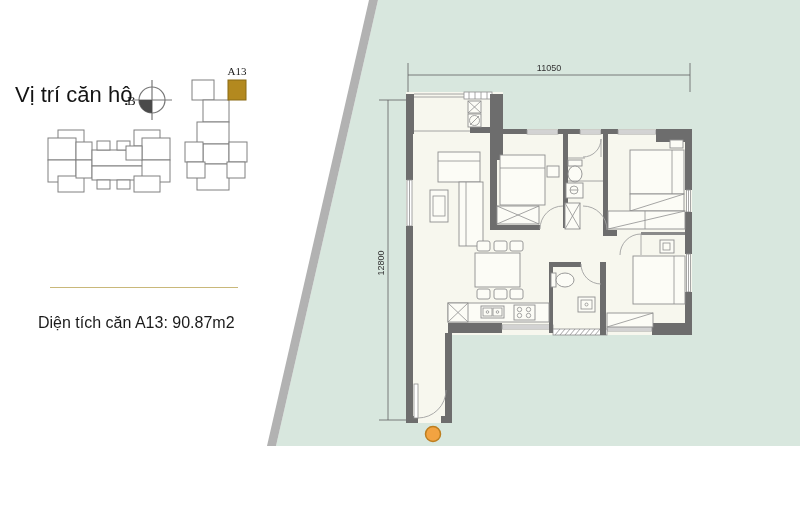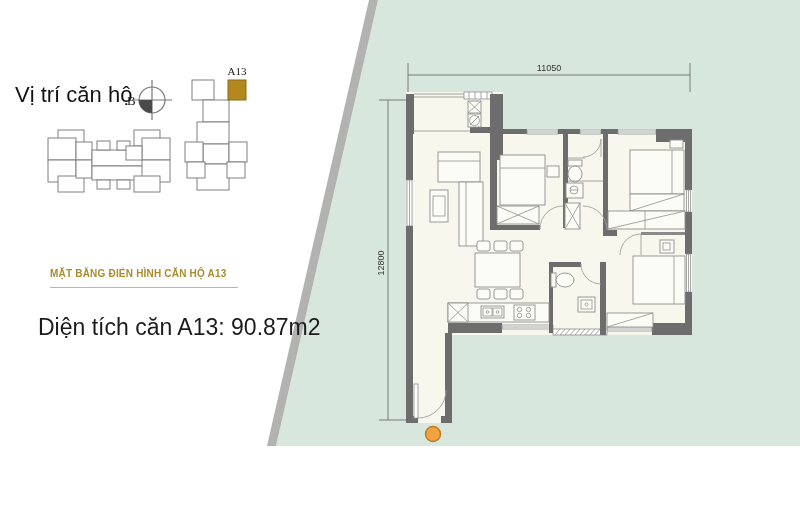--- a/index.html
+++ b/index.html
@@ -19,21 +19,21 @@
   .dimtext{font-size:9px;fill:#333333;font-family:"Liberation Sans",sans-serif;}
   .bldg{fill:#ffffff;stroke:#808080;stroke-width:1;}
   .a13text{font-size:11px;fill:#1a1a1a;font-family:"Liberation Serif",serif;}
   .btext{font-size:13px;fill:#1a1a1a;font-family:"Liberation Serif",serif;}
 
   
   .location-title{position:absolute;left:15px;top:82px;font-size:22px;color:#141414;}
   .section-heading{position:absolute;left:50px;top:268px;font-size:10px;font-weight:bold;
                    color:#ab8b2e;letter-spacing:0.2px;}
   .heading-rule{position:absolute;left:50px;top:287px;width:188px;height:1px;background:#c9b87a;}
-  .area-text{position:absolute;left:38px;top:314px;font-size:23px;color:#1b1b1b;}
+  .area-text{position:absolute;left:38px;top:314px;font-size:16px;color:#1b1b1b;}
 </style>
 </head>
 <body>
 
 <div class="canvas">
 
 <svg width="800" height="511" viewBox="0 0 800 511">
 
   <g>
     <polygon points="378,0 800,0 800,446 276,446" fill="#d8e7de"></polygon>
@@ -296,17 +296,16 @@
       <rect class="bldg" x="187" y="162" width="18" height="16"></rect>
       <rect class="bldg" x="229" y="142" width="18" height="20"></rect>
       <rect class="bldg" x="227" y="162" width="18" height="16"></rect>
       <rect x="228" y="80" width="18" height="20" fill="#b3891f" stroke="#8a6a14" stroke-width="1"></rect>
       <text class="a13text" x="237" y="75" text-anchor="middle">A13</text>
     </g>
   </g>
 </svg>
 
 <div class="location-title">Vị trí căn hộ</div>
-<div class="section-heading">MẶT BẰNG ĐIỂN HÌNH CĂN HỘ A13</div>
 <div class="heading-rule"></div>
 <div class="area-text">Diện tích căn A13: 90.87m2</div>
 
 </div>
 
 </body></html>

